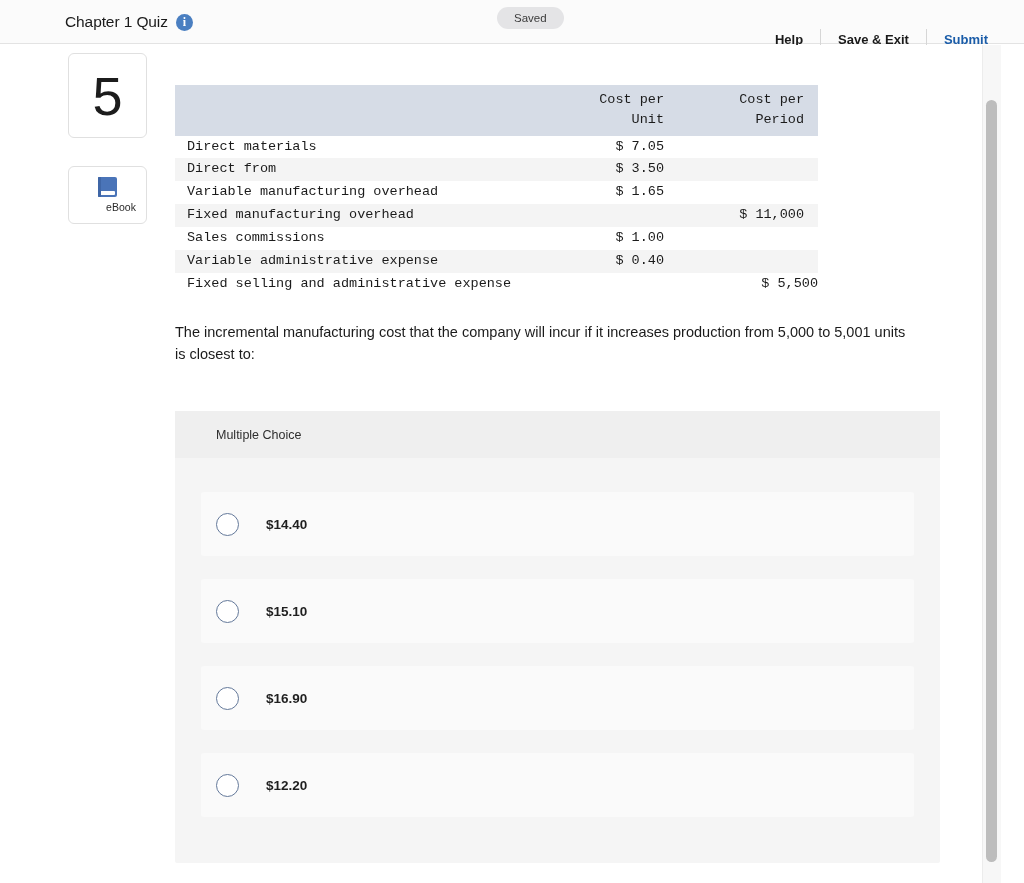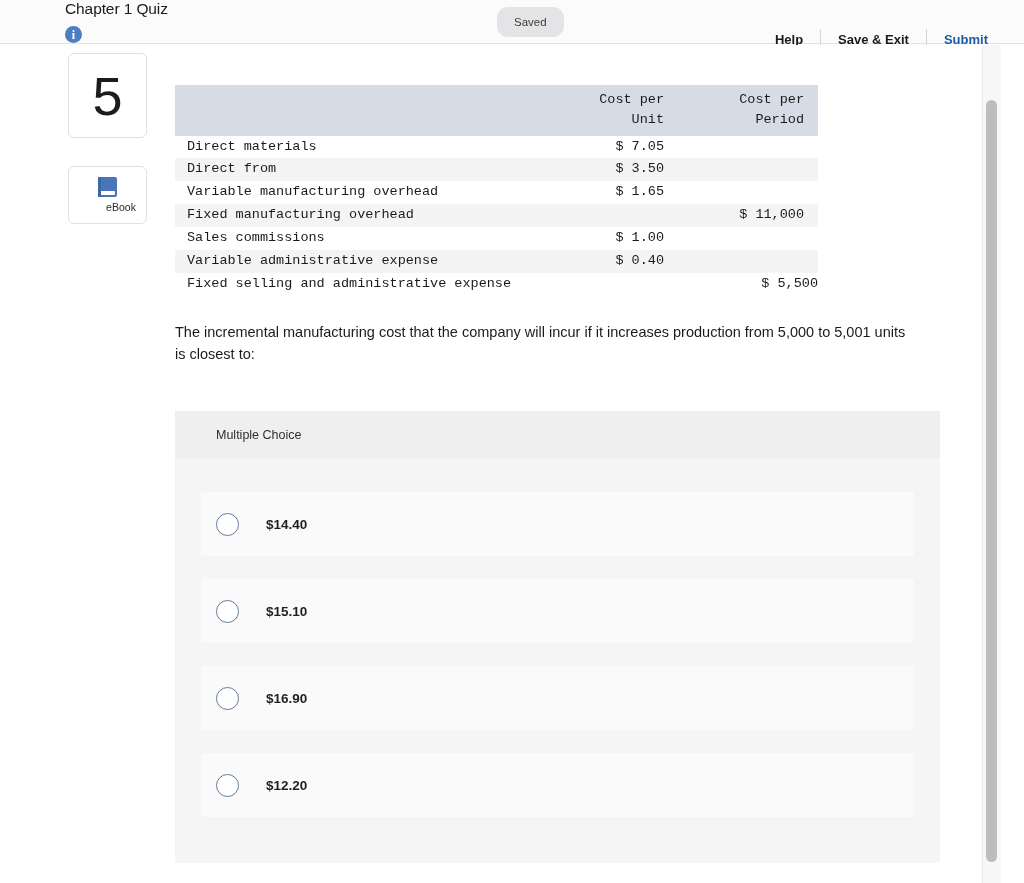--- a/index.html
+++ b/index.html
@@ -19,23 +19,22 @@
     width: 1024px;
     height: 44px;
     background: #fbfbfb;
     border-bottom: 1px solid #e3e3e3;
   }
   .topbar-left {
     position: absolute;
     left: 65px; top: 0;
     height: 44px;
     display: flex;
-    align-items: flex-start;
+    align-items: center;
     gap: 8px;
-    flex-direction: column;
   }
   .quiz-title {
     font-size: 15.5px;
     color: #1a1a1a;
     letter-spacing: -0.1px;
   }
   .info-icon {
     width: 17px; height: 17px;
     border-radius: 50%;
     background: #4a7fc1;
@@ -45,21 +44,21 @@
     font-family: "Liberation Serif", serif;
     display: flex;
     align-items: center;
     justify-content: center;
     line-height: 1;
     cursor: pointer;
   }
   .saved-badge {
     position: absolute;
     left: 497px; top: 7px;
-    height: 30px;
+    height: 22px;
     padding: 0 17px;
     border-radius: 11px;
     background: #e4e4e6;
     color: #3c3c3c;
     font-size: 11.5px;
     display: flex;
     align-items: center;
     justify-content: center;
   }
   .topbar-right {

